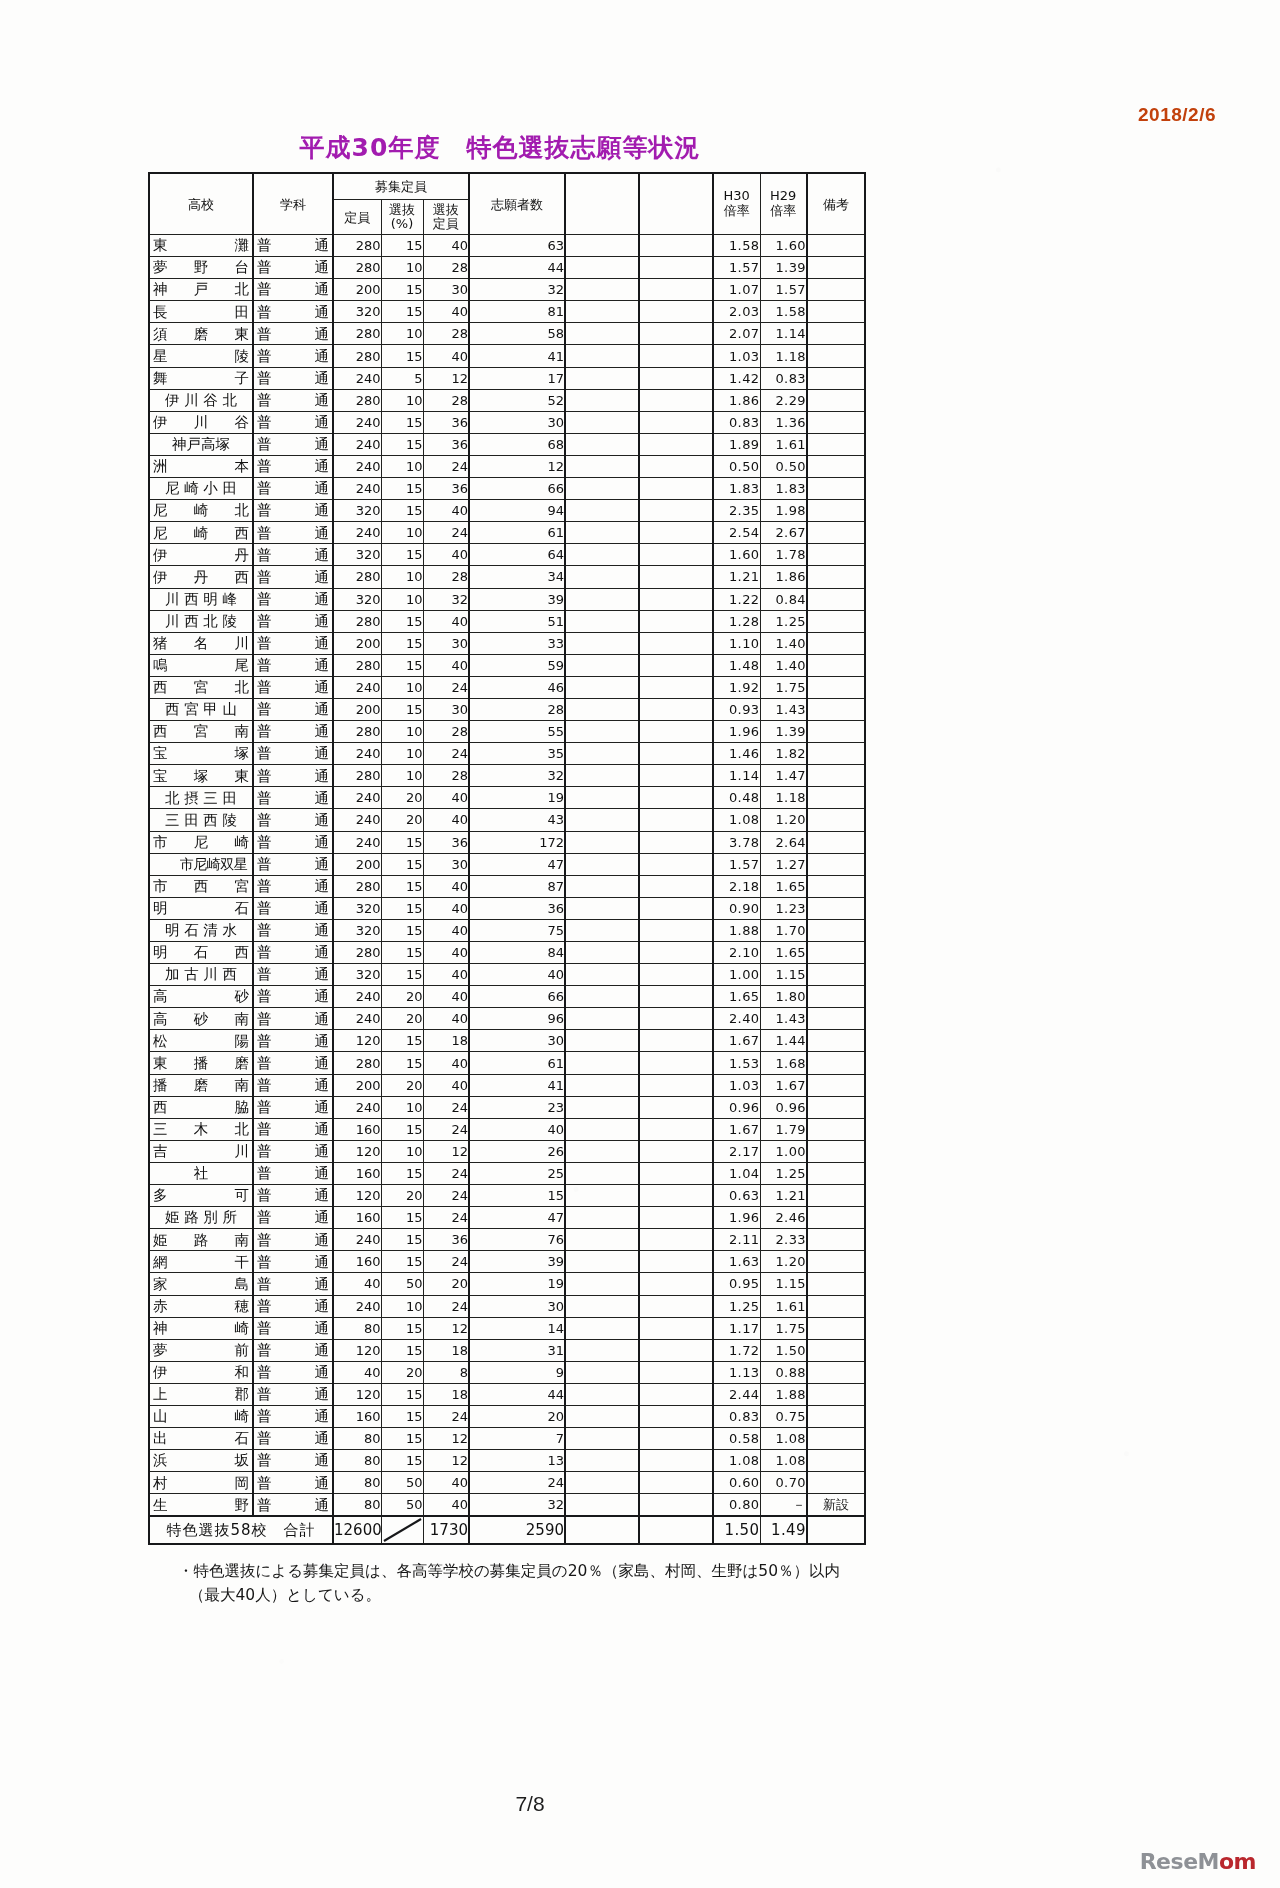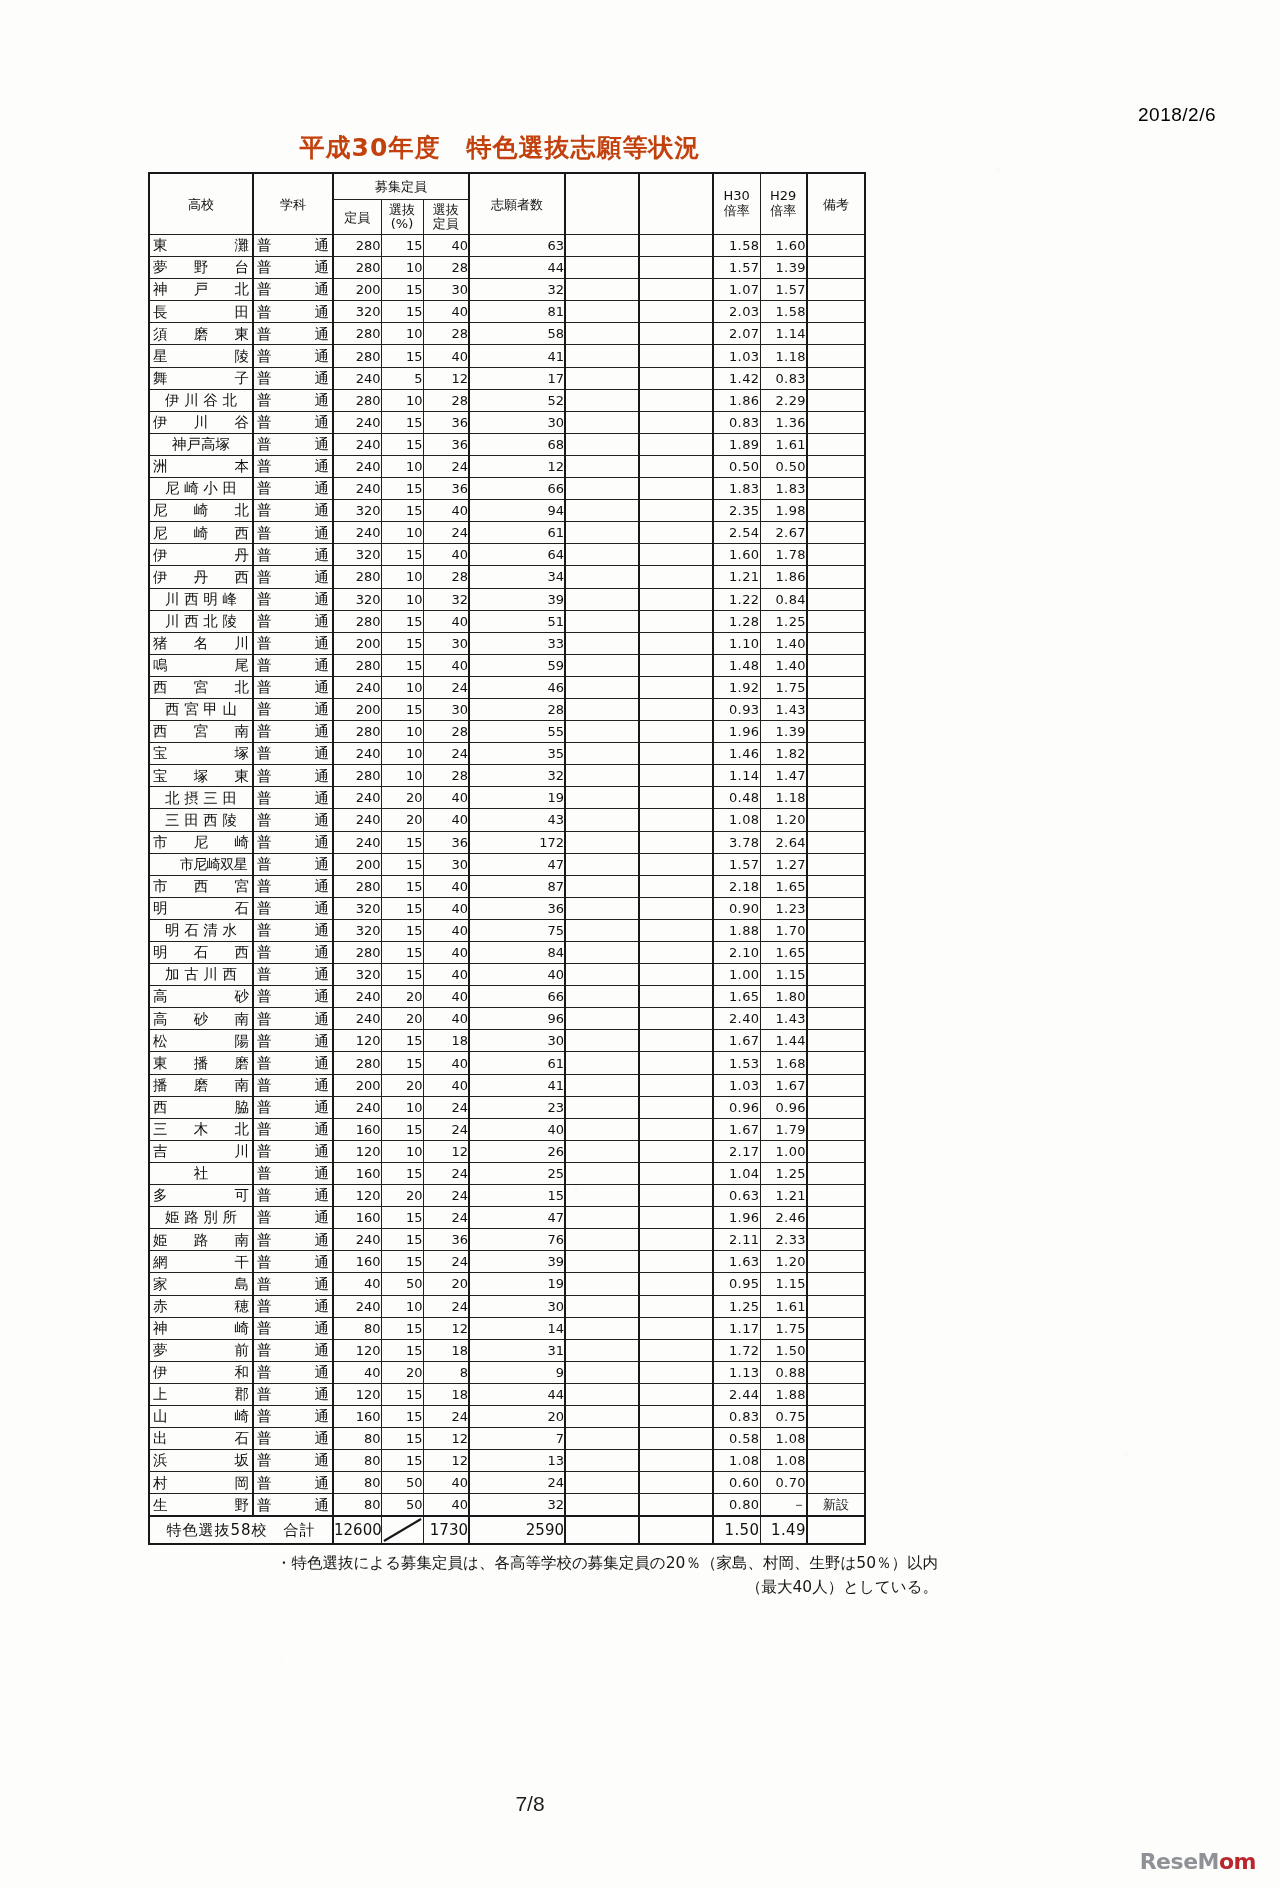--- a/index.html
+++ b/index.html
@@ -38,34 +38,35 @@
   }
 
   
   .doc-date {
     position: absolute;
     right: 64px;
     top: 104px;
     font-family: "Liberation Sans", sans-serif;
     font-size: 19px;
     letter-spacing: 0.5px;
-    color: #000000;
+    color: #c2410c;
+    font-weight: bold;
   }
 
   
   .doc-title {
     position: absolute;
     left: 0;
     top: 131px;
     width: 1000px;
     text-align: center;
     font-size: 25px;
     font-weight: 700;
     letter-spacing: 1px;
-    color: #c2410c;
+    color: #a21caf;
     font-family: "DejaVu Sans", "Liberation Sans", sans-serif;
   }
 
   
   .table-wrap {
     position: absolute;
     left: 148px;
     top: 172px;
     width: 716px;
   }
@@ -177,21 +178,21 @@
   .notes {
     position: absolute;
     left: 178px;
     top: 1548px;
     width: 760px;
     font-family: "DejaVu Sans", "Liberation Sans", sans-serif;
     font-size: 15.5px;
     line-height: 1.52;
     color: #161616;
   }
-  .notes p { margin: 4px 0 1px 0; text-align: right; }
+  .notes p { margin: 12px 0 1px 0; }
   .notes .ind { padding-left: 11px; display:block; }
   .underline-u { text-decoration: underline; text-underline-offset: 2px; }
 
   
   .page-num {
     position: absolute;
     left: 0;
     top: 1792px;
     width: 1060px;
     text-align: center;

